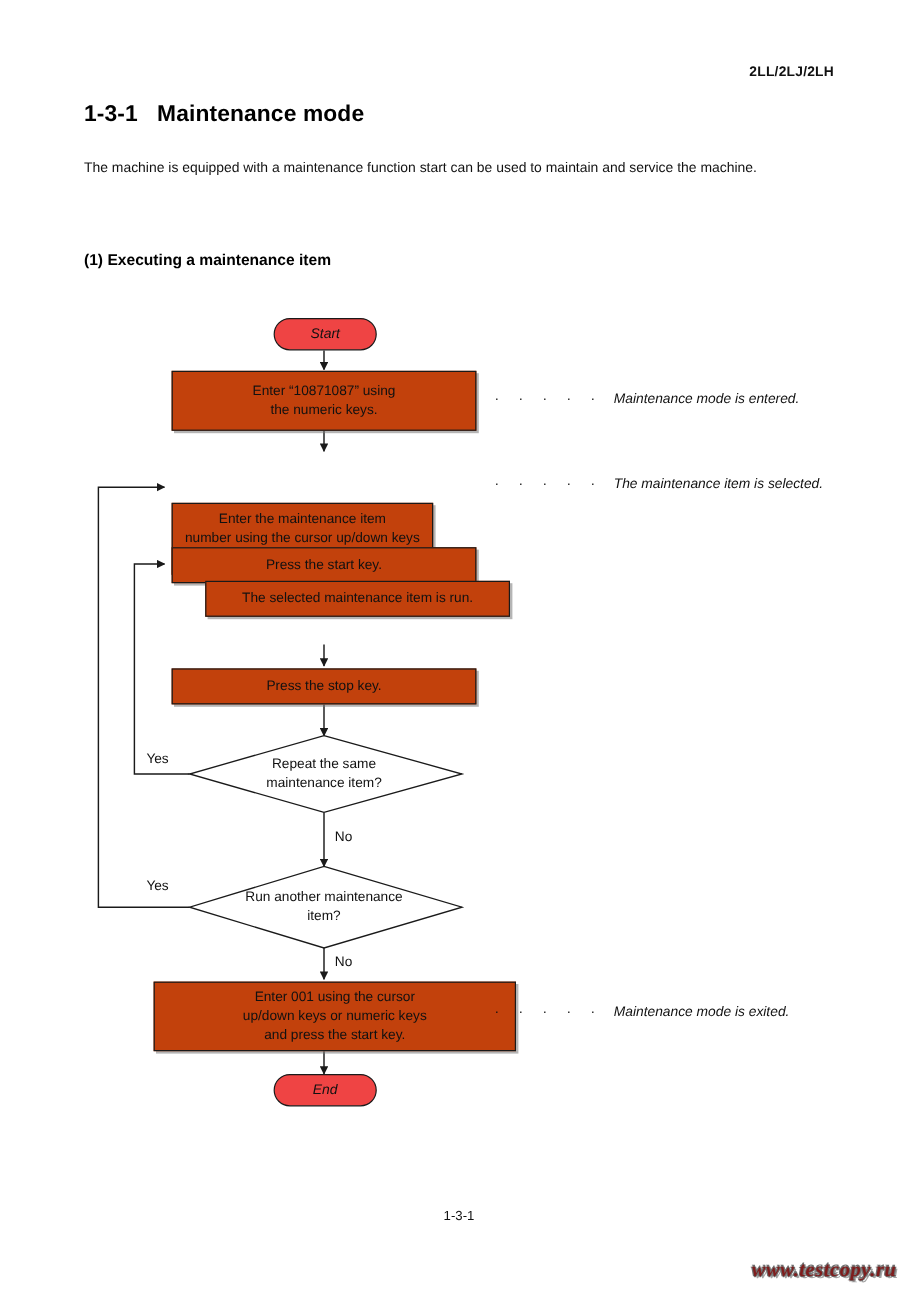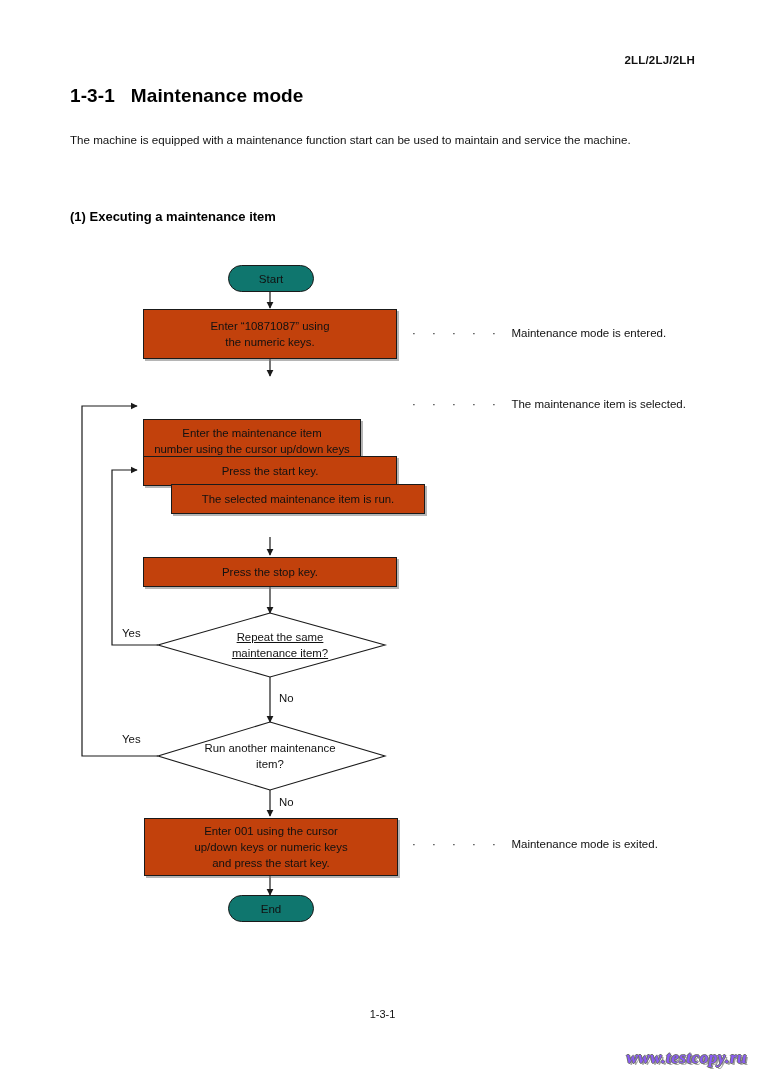--- a/index.html
+++ b/index.html
@@ -42,49 +42,49 @@
   
   .box{
     border:1px solid #1a1a1a;background:#c2410c;
     box-shadow:2px 2px 0 0 rgba(120,120,120,.55);
     display:flex;align-items:center;justify-content:center;text-align:center;
   }
   .box .txt{font-size:11.4px;line-height:16px;color:#111;padding:0 6px;white-space:pre-line;}
 
   
   .term{
-    border:1px solid #1a1a1a;background:#0f766e;border-radius:18px;
-    display:flex;align-items:center;justify-content:center;
+    border:1px solid #1a1a1a;background:#ef4444;border-radius:18px;
+    display:flex;align-items:center;justify-content:center;font-style:italic;
   }
   .term .txt{font-size:11.6px;color:#111;}
 
   
   .diamond-label{
     position:absolute;text-align:center;font-size:11.4px;line-height:16px;color:#111;
     white-space:pre-line;display:flex;align-items:center;justify-content:center;
   }
 
   
   .edge-label{position:absolute;font-size:11.4px;color:#111;}
 
   
   .annot{position:absolute;font-size:11.5px;color:#111;display:flex;align-items:center;gap:0;}
   .annot .dots{letter-spacing:6.5px;margin-right:9px;font-size:11.5px;line-height:11px;}
-  .annot .atxt{white-space:nowrap;}
+  .annot .atxt{white-space:nowrap;font-style:italic;}
 
   
   .page-num{
     position:absolute;left:0;right:0;top:1008px;text-align:center;
     font-size:11px;color:#111;
   }
   .watermark{
     position:absolute;right:18px;top:1048px;
     font-family:"Liberation Serif", serif;
     font-style:italic;font-weight:700;font-size:17px;
-    color:#8b5cf6;
+    color:#7f1d1d;
     text-shadow:
       1px 0 0 #6f6f6f, -1px 0 0 #6f6f6f, 0 1px 0 #6f6f6f, 0 -1px 0 #6f6f6f,
       2px 2px 0 rgba(90,90,90,.55);
     letter-spacing:.5px;
   }
 </style>
 </head>
 <body>
 
 <div class="page">
@@ -155,27 +155,27 @@
     </div>
 
     <div class="node box" style="left:143px;top:484px;width:254px;height:30px;margin-left:28px;">
       <span class="txt">The selected maintenance item is run.</span>
     </div>
 
     <div class="node box" style="left:143px;top:557px;width:254px;height:30px;">
       <span class="txt">Press the stop key.</span>
     </div>
 
-    <div class="diamond-label" style="left:180px;top:613px;width:200px;height:64px;text-decoration:underline;">Repeat the same
+    <div class="diamond-label" style="left:170px;top:613px;width:200px;height:64px;">Repeat the same
 maintenance item?</div>
 
     <div class="diamond-label" style="left:170px;top:722px;width:200px;height:68px;">Run another maintenance
 item?</div>
 
-    <div class="node box" style="left:144px;top:818px;width:254px;height:58px;justify-content:center;">
+    <div class="node box" style="left:128px;top:818px;width:302px;height:58px;justify-content:center;">
       <span class="txt">Enter 001 using the cursor
 up/down keys or numeric keys
 and press the start key.</span>
     </div>
 
     <div class="node term" style="left:228px;top:895px;width:86px;height:27px;">
       <span class="txt">End</span>
     </div>
 
     <div class="edge-label" style="left:122px;top:627px;">Yes</div>

